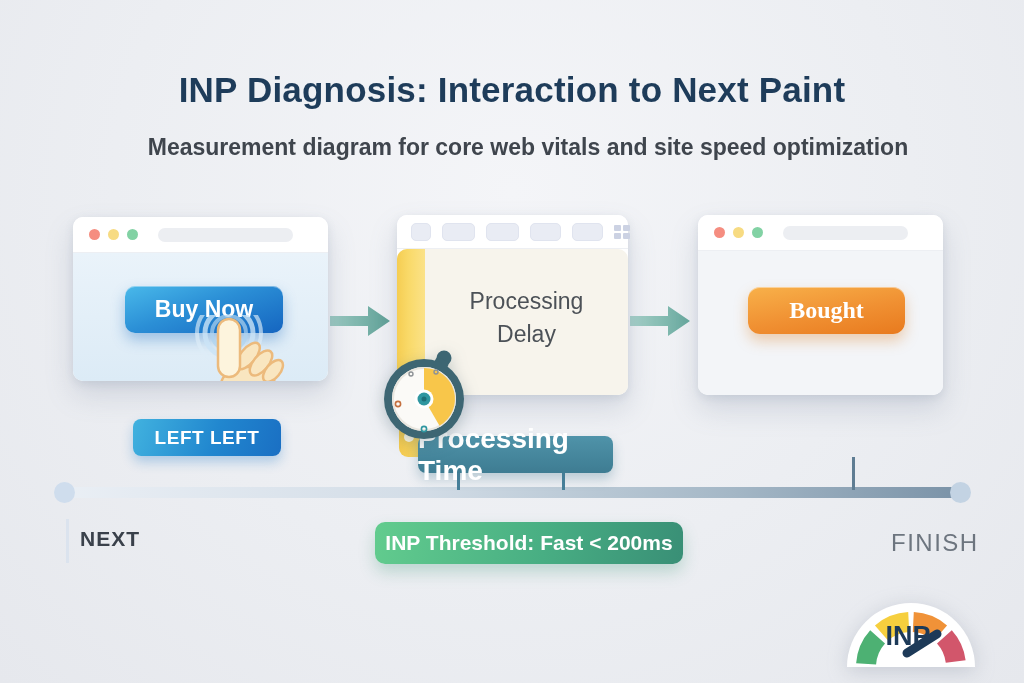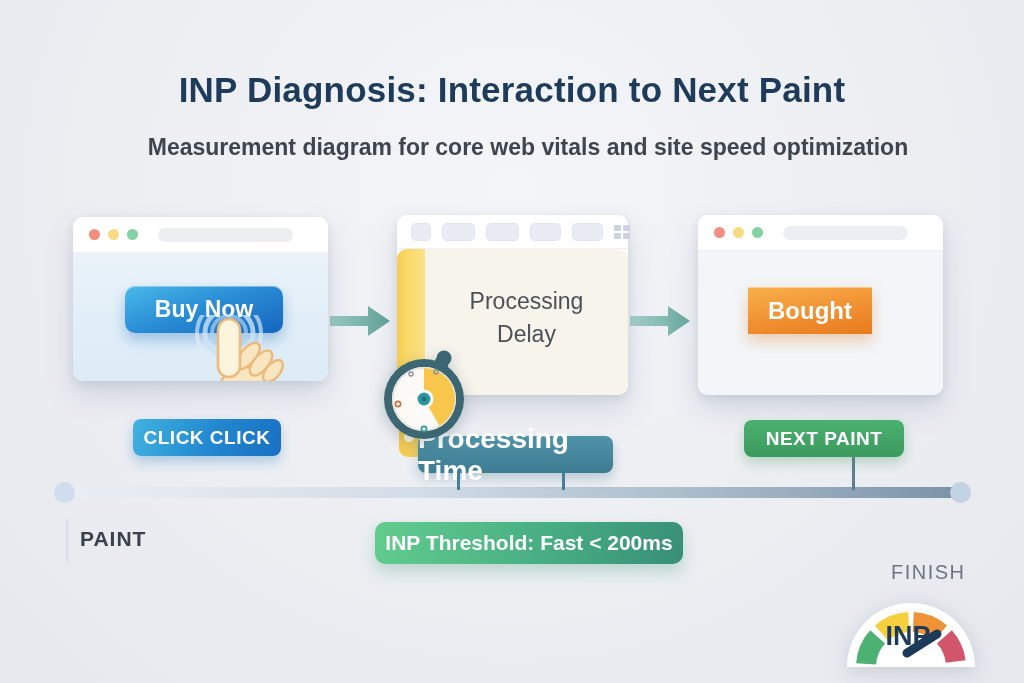--- a/index.html
+++ b/index.html
@@ -61,25 +61,25 @@
   }
   .yellow-tail { position:absolute; left:399px; top:380px; width:31px; height:77px;
     background:linear-gradient(90deg,#f4ca4e,#f8d96b); border-radius:0 0 9px 9px; z-index:3; }
   .yellow-tail i { position:absolute; left:5px; top:52px; width:10px; height:10px; border-radius:50%; background:rgba(255,255,255,.85); }
 
   
   .win3 { left:698px; top:215px; width:245px; height:180px; }
   .win3 .addr { width:125px; }
   .win3 .wbody { background:#f3f5f8; }
   .btn-bought {
-    position:absolute; left:50px; top:36px; width:124px; height:47px; border-radius:0;
+    position:absolute; left:50px; top:36px; width:157px; height:47px; border-radius:12px;
     background:linear-gradient(170deg,#f8b14a 0%,#f09032 55%,#e87a1e 100%);
     box-shadow:0 7px 14px rgba(220,130,40,.35), inset 0 1px 0 rgba(255,255,255,.45);
     display:flex; align-items:center; justify-content:center;
-    color:#fff; font-size:24px; font-weight:700;
+    color:#fff; font-size:24px; font-weight:700;font-family:Liberation Serif, serif;
   }
 
   
   .arrow { position:absolute; z-index:1; }
   .arrow.a1 { left:330px; top:304px; }
   .arrow.a2 { left:630px; top:304px; }
 
   
   .stopwatch { position:absolute; left:378px; top:347px; z-index:5; filter:drop-shadow(0 5px 8px rgba(60,90,100,.3)); }
 
@@ -105,21 +105,21 @@
   .tick.t3 { left:852px; top:457px; height:33px; background:#5f7d93; }
   .tl-bar {
     position:absolute; left:58px; top:487px; width:898px; height:11px; border-radius:6px;
     background:linear-gradient(90deg,#eaeff5 0%,#d3dde7 40%,#a4b7c6 75%,#7b93a8 100%);
   }
   .tl-dot { position:absolute; width:21px; height:21px; border-radius:50%; top:482px; }
   .tl-dot.left { left:54px; background:#cfdded; }
   .tl-dot.right { left:950px; background:#c3d3e3; }
   .start-line { position:absolute; left:66px; top:519px; width:3px; height:44px; background:#dbe3ee; }
   .start-label { position:absolute; left:80px; top:527px; font-size:21px; font-weight:700; color:#3a414b; letter-spacing:1px; }
-  .finish-label { position:absolute; left:891px; top:529px; font-size:20px; font-weight:400; color:#6d757f; letter-spacing:1.5px;margin-top:32px; }
+  .finish-label { position:absolute; left:891px; top:529px; font-size:24px; font-weight:400; color:#6d757f; letter-spacing:1.5px; }
   .threshold {
     position:absolute; left:375px; top:522px; width:308px; height:42px; border-radius:10px;
     background:linear-gradient(100deg,#62cc8e 0%,#48ae83 55%,#398f76 100%);
     box-shadow:0 8px 16px rgba(60,150,120,.28);
     display:flex; align-items:center; justify-content:center;
     color:#fff; font-size:21px; font-weight:700;
   }
 
   
   .gauge { position:absolute; left:843px; top:573px; filter:drop-shadow(0 4px 10px rgba(120,130,150,.3)); }
@@ -217,32 +217,31 @@
       <span class="dot r"></span>
       <span class="dot y"></span>
       <span class="dot g"></span>
       <span class="addr"></span>
     </div>
     <div class="wbody">
       <div class="btn-bought">Bought</div>
     </div>
   </div>
 
-  <div class="badge badge-leftclick">CLICK CLICK</div>
+  <div class="badge badge-leftclick">LEFT LEFT</div>
   <div class="badge badge-processing">Processing Time</div>
-  <div class="badge badge-nextpaint">NEXT PAINT</div>
 
   <div class="tick t1"></div>
   <div class="tick t2"></div>
   <div class="tick t3"></div>
   <div class="tl-bar"></div>
   <div class="tl-dot left"></div>
   <div class="tl-dot right"></div>
   <div class="start-line"></div>
-  <div class="start-label">PAINT</div>
+  <div class="start-label">NEXT</div>
   <div class="finish-label">FINISH</div>
   <div class="threshold">INP Threshold: Fast &lt; 200ms</div>
 
   <svg class="gauge" width="138" height="100" viewBox="0 0 138 100">
     <path d="M4,94 A64,64 0 0 1 132,94 Z" fill="#ffffff"></path>
     <path d="M23.1,90.9 A45,45 0 0 1 34.6,63.9" fill="none" stroke="#4db173" stroke-width="20"></path>
     <path d="M38.5,60.0 A45,45 0 0 1 65.7,49.1" fill="none" stroke="#f6cf3e" stroke-width="20"></path>
     <path d="M70.3,49.1 A45,45 0 0 1 97.5,60.0" fill="none" stroke="#f09238" stroke-width="20"></path>
     <path d="M101.4,63.9 A45,45 0 0 1 112.7,88.5" fill="none" stroke="#d2566b" stroke-width="20"></path>
     <text x="65" y="72" text-anchor="middle" font-size="27" font-weight="800" fill="#1d3a58" font-family="Liberation Sans, sans-serif">INP</text>

